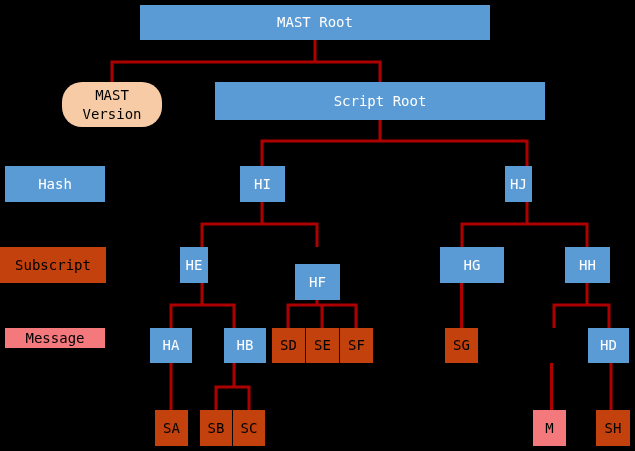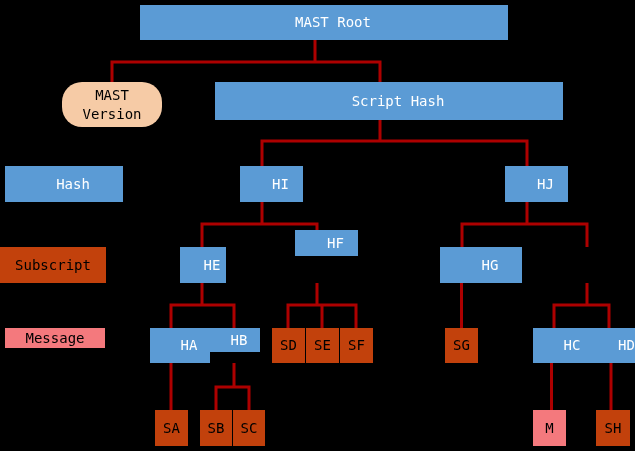--- a/index.html
+++ b/index.html
@@ -22,21 +22,21 @@
   }
   .node {
     position: absolute;
     display: flex;
     align-items: center;
     justify-content: center;
     font-size: 14px;
     text-align: center;
     line-height: 1.3;
   }
-  .blue   { background: #5b9bd5; color: #ffffff; padding-left: 18px; }
+  .blue   { background: #5b9bd5; color: #ffffff; }
   .yellow { background: #c2410c; color: #000000; }
   .pink   { background: #f4797d; color: #000000; }
   .peach  { background: #f6cba6; color: #000000; }
   .pre    { white-space: pre-line; border-radius: 20px; }
 </style>
 </head>
 <body>
 
 <div class="stage">
 
@@ -64,39 +64,39 @@
 
     <path d="M551.5 363 V410"></path>
 
     <path d="M611 363 V410"></path>
   </svg>
 
   <div class="node blue" style="left:140px; top:5px; width:350px; height:35px">MAST Root</div>
 
   <div class="node peach pre" style="left:62px; top:82px; width:100px; height:45px">MAST
 Version</div>
-  <div class="node blue" style="left:215px; top:82px; width:330px; height:38px">Script Hash</div>
+  <div class="node blue" style="left:215px; top:82px; width:330px; height:38px">Script Root</div>
 
   <div class="node blue" style="left:5px; top:166px; width:100px; height:36px">Hash</div>
   <div class="node blue" style="left:240px; top:166px; width:45px; height:36px">HI</div>
-  <div class="node blue" style="left:505px; top:166px; width:45px; height:36px">HJ</div>
+  <div class="node blue" style="left:505px; top:166px; width:27px; height:36px">HJ</div>
 
   <div class="node yellow" style="left:0px; top:247px; width:106px; height:36px">Subscript</div>
   <div class="node blue" style="left:180px; top:247px; width:28px; height:36px">HE</div>
-  <div class="node blue" style="left:295px; top:230px; width:45px; height:26px">HF</div>
+  <div class="node blue" style="left:295px; top:264px; width:45px; height:36px">HF</div>
   <div class="node blue" style="left:440px; top:247px; width:64px; height:36px">HG</div>
+  <div class="node blue" style="left:565px; top:247px; width:45px; height:36px">HH</div>
 
   <div class="node pink" style="left:5px; top:328px; width:100px; height:20px">Message</div>
   <div class="node blue" style="left:150px; top:328px; width:42px; height:35px">HA</div>
-  <div class="node blue" style="left:200px; top:328px; width:42px; height:24px">HB</div>
+  <div class="node blue" style="left:224px; top:328px; width:42px; height:35px">HB</div>
   <div class="node yellow" style="left:272px; top:328px; width:33px; height:35px">SD</div>
   <div class="node yellow" style="left:306px; top:328px; width:33px; height:35px">SE</div>
   <div class="node yellow" style="left:340px; top:328px; width:33px; height:35px">SF</div>
   <div class="node yellow" style="left:445px; top:328px; width:33px; height:35px">SG</div>
-  <div class="node blue" style="left:533px; top:328px; width:42px; height:35px">HC</div>
   <div class="node blue" style="left:588px; top:328px; width:41px; height:35px">HD</div>
 
   <div class="node yellow" style="left:155px; top:410px; width:33px; height:36px">SA</div>
   <div class="node yellow" style="left:233px; top:410px; width:32px; height:36px">SC</div>
   <div class="node yellow" style="left:200px; top:410px; width:32px; height:36px">SB</div>
   <div class="node pink" style="left:533px; top:410px; width:33px; height:36px">M</div>
   <div class="node yellow" style="left:596px; top:410px; width:34px; height:36px">SH</div>
 
 </div>
 

